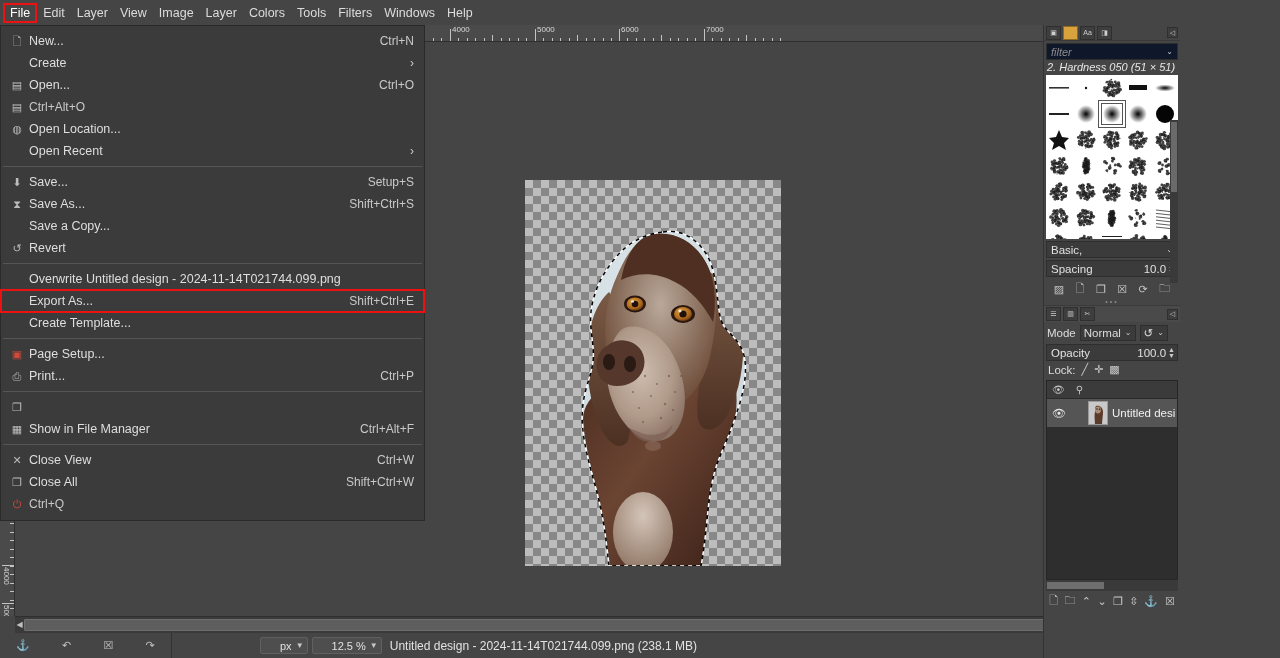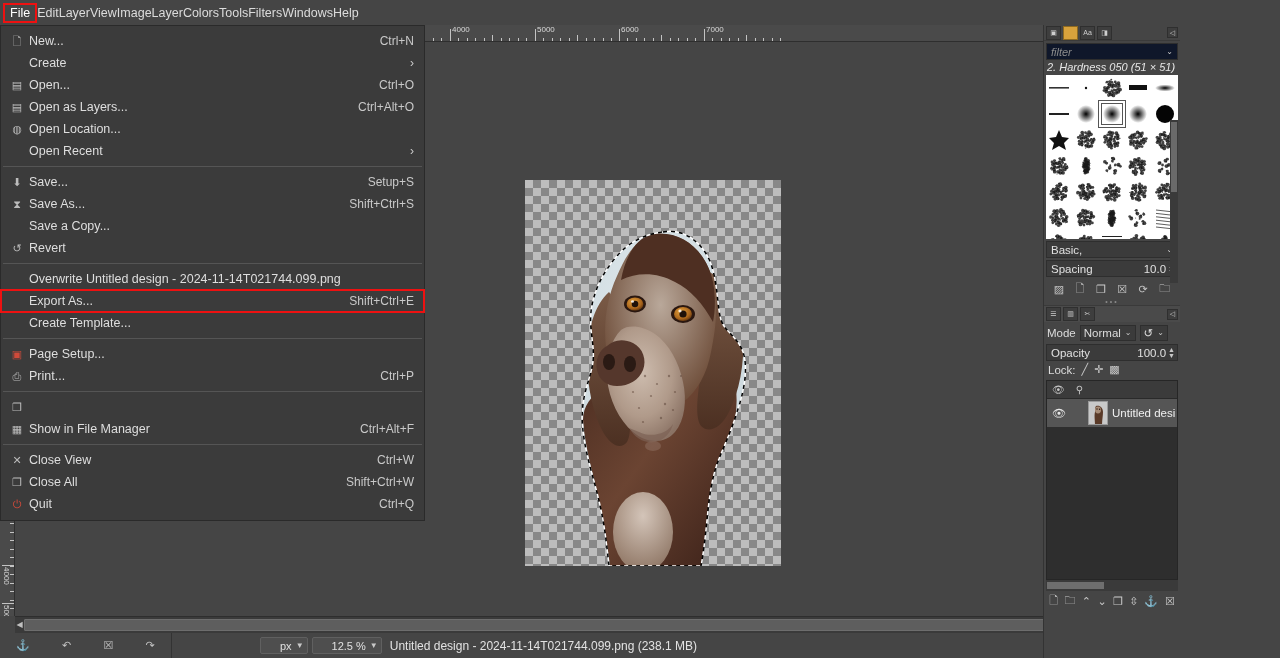--- a/index.html
+++ b/index.html
@@ -13,21 +13,21 @@
   }
   #app { position: relative; width: 1180px; height: 658px; }
 
   
   #menubar {
     position: absolute; left: 0; top: 0; width: 1280px; height: 25px;
     background: #454545; display: flex; align-items: center;
     padding-left: 3px;
   }
   .menu-top {
-    padding: 3px 0; font-size: 12.5px; color: #dcdcdc; white-space: nowrap;
+    padding: 3px 6px; font-size: 12.5px; color: #dcdcdc; white-space: nowrap;
   }
   .menu-top.active {
     border: 2px solid #ee1111; padding: 1px 5px; color: #ffffff;
   }
 
   
   #filemenu {
     position: absolute; left: 0; top: 25px; width: 425px; height: 496px;
     background: #3b3b3b; border: 1px solid #2a2a2a;
     z-index: 50; padding: 4px 0;
@@ -279,21 +279,20 @@
         <span class="lbl">Create</span>
         <span class="arr">›</span>
       </div>
       <div class="mi">
         <span class="ic">▤</span>
         <span class="lbl">Open...</span>
         <span class="acc">Ctrl+O</span>
       </div>
       <div class="mi">
         <span class="ic">▤</span>
-        <span class="lbl">Open as Layers...</span>
         <span class="acc">Ctrl+Alt+O</span>
       </div>
       <div class="mi">
         <span class="ic">◍</span>
         <span class="lbl">Open Location...</span>
       </div>
       <div class="mi">
         <span class="ic"></span>
         <span class="lbl">Open Recent</span>
         <span class="arr">›</span>
@@ -356,21 +355,20 @@
         <span class="lbl">Close View</span>
         <span class="acc">Ctrl+W</span>
       </div>
       <div class="mi">
         <span class="ic">❐</span>
         <span class="lbl">Close All</span>
         <span class="acc">Shift+Ctrl+W</span>
       </div>
       <div class="mi">
         <span class="ic" style="color: rgb(208, 74, 58);">⏻</span>
-        <span class="lbl">Quit</span>
         <span class="acc">Ctrl+Q</span>
       </div>
     </div>
 
   <div id="canvasarea">
     <div id="ruler-corner"></div>
     <div id="hruler">
         <div class="hr-tick" style="left: 12px; height: 12px;"></div>
         <div class="hr-lab" style="left: 12px;">-1000</div>
         <div class="hr-tick" style="left: 20.46px; height: 3px;"></div>

